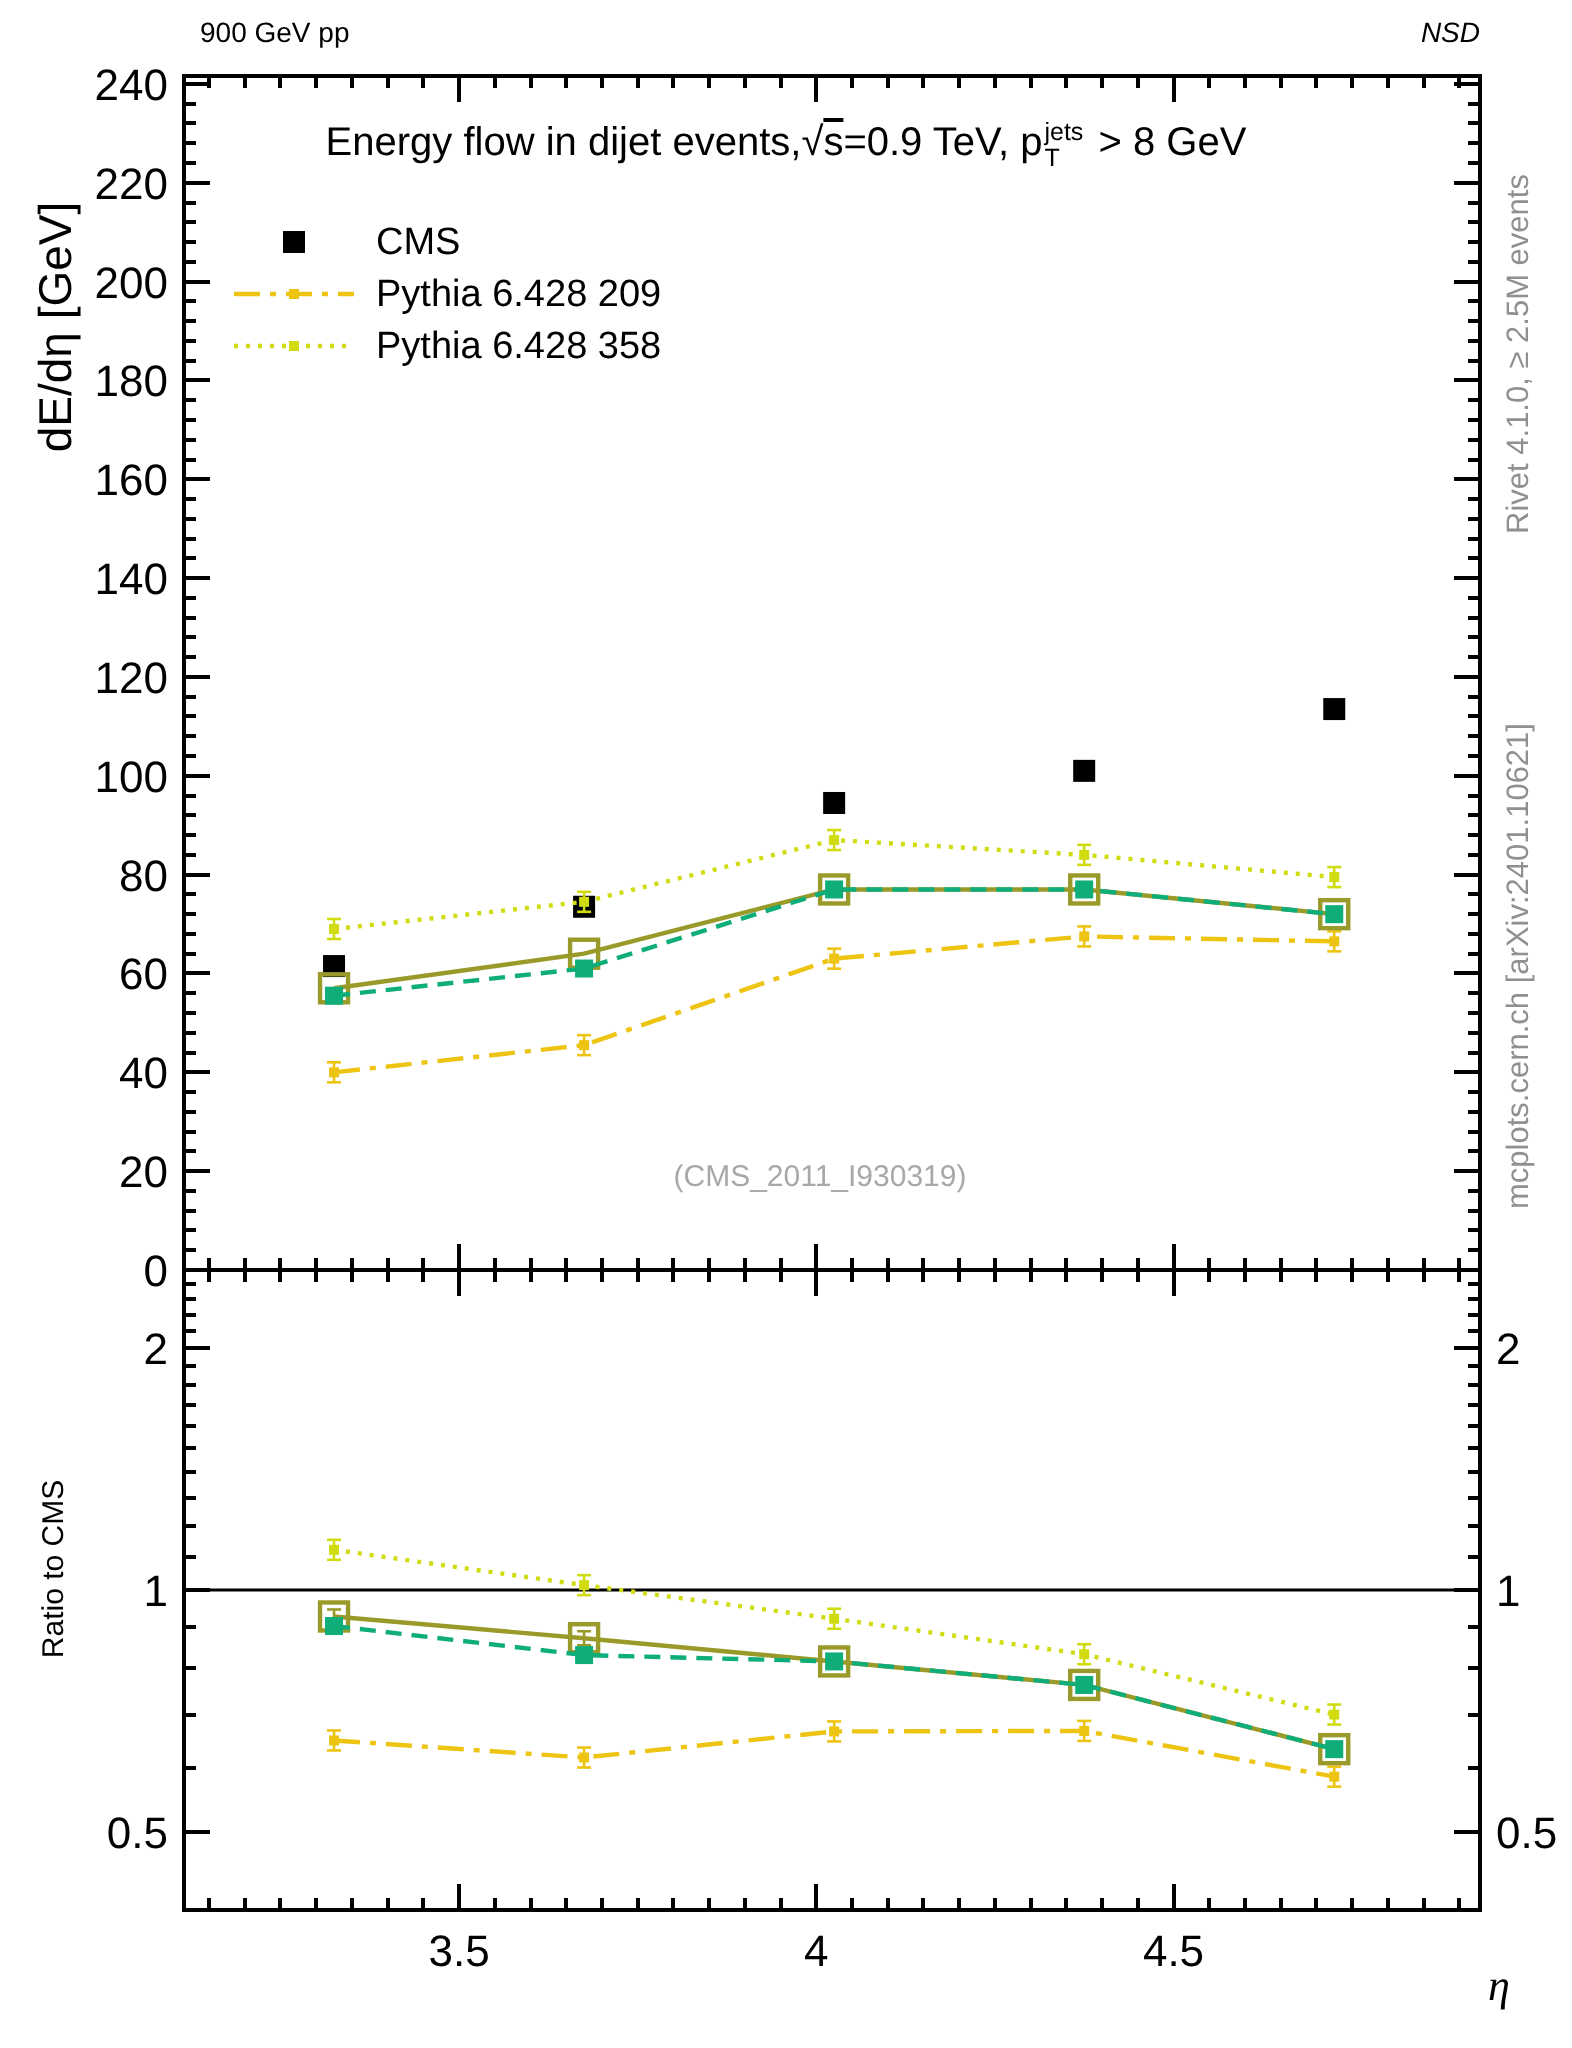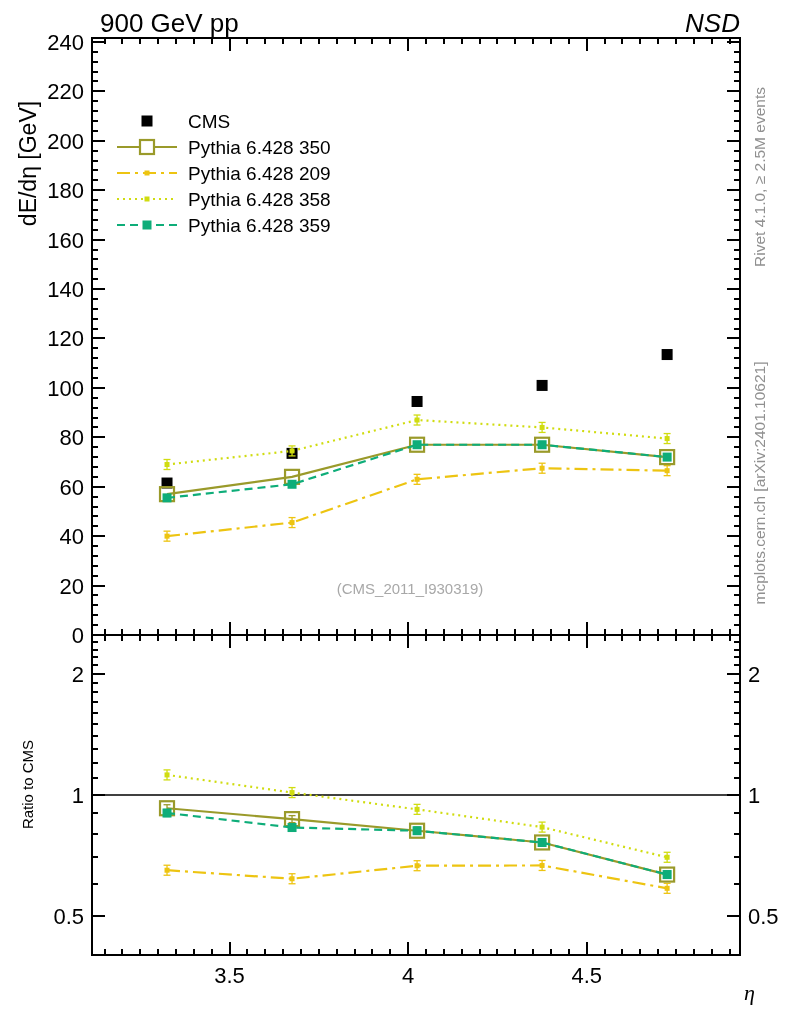--- a/index.html
+++ b/index.html
@@ -1,20 +1,20 @@
 <!DOCTYPE html>
 <html><head>
 <meta charset="utf-8">
 <style>
   html,body{margin:0;padding:0;background:#fff;}
   #page{position:relative;width:786px;height:1024px;background:#fff;
         font-family:"Liberation Sans",sans-serif;color:#000;overflow:hidden;}
   #chart-svg{position:absolute;left:0;top:0;}
   .ovl{position:absolute;white-space:nowrap;}
-  .hdr{font-size:26px;top:8px;}
+  .hdr{font-size:14px;top:8px;}
   #hdr-left{left:100px;}
   #hdr-right{right:46px;font-style:italic;}
   #plot-title{font-size:20px;left:0;width:786px;text-align:center;top:60px;}
   .sqrt-arg{text-decoration:overline;}
   .stack{display:inline-block;vertical-align:-0.45em;font-size:12.5px;line-height:1.05;
          text-align:left;margin:0 2px 0 1px;}
   .stack span{display:block;}
   #ylabel-main{font-size:23px;left:-47px;top:150px;width:150px;text-align:center;
                transform:rotate(-90deg);}
   #ylabel-ratio{font-size:15px;left:-31px;top:776px;width:116px;text-align:center;
@@ -524,66 +524,52 @@
         <rect x="287.5441014332964" y="823.0363244149166" width="9" height="9" fill="#0ead79"></rect>
         <rect x="412.57166482910696" y="826.2209184596436" width="9" height="9" fill="#0ead79"></rect>
         <rect x="537.5992282249172" y="837.962442011529" width="9" height="9" fill="#0ead79"></rect>
         <rect x="662.6267916207274" y="870.0741017461255" width="9" height="9" fill="#0ead79"></rect>
       </g>
     </svg>
 
   <div class="ovl hdr" id="hdr-left">900 GeV pp</div>
   <div class="ovl hdr" id="hdr-right">NSD</div>
 
+  <div class="ovl" id="plot-title">
+    <span>Energy flow in dijet events,</span><span>√</span><span class="sqrt-arg">s</span><span>=0.9 TeV, p</span><span class="stack"><span>jets</span><span>T</span></span>
+    <span>&gt; 8 GeV</span>
+  </div>
 
   <div id="legend">
     <div class="legend-row">
       <svg class="legend-sample" viewBox="0 0 62 20">
           <g>
             <rect x="25.5" y="4.5" width="11" height="11" fill="#000000"></rect>
           </g>
         </svg>
       <span class="legend-label">CMS</span>
-    </div>
-    <div class="legend-row">
-      <svg class="legend-sample" viewBox="0 0 62 20">
-          <g>
-            <line x1="1" y1="10" x2="61" y2="10" stroke="#9a9a2a" stroke-width="2.2" stroke-dasharray=""></line>
-            <rect x="24" y="3" width="14" height="14" fill="#fff" stroke="#9a9a2a" stroke-width="2.2"></rect>
-          </g>
-        </svg>
-      <span class="legend-label">Pythia 6.428 350</span>
     </div>
     <div class="legend-row">
       <svg class="legend-sample" viewBox="0 0 62 20">
           <g>
             <line x1="1" y1="10" x2="61" y2="10" stroke="#edc411" stroke-width="2.2" stroke-dasharray="13 5 3 5"></line>
             <rect x="28.5" y="7.5" width="5" height="5" fill="#edc411"></rect>
           </g>
         </svg>
       <span class="legend-label">Pythia 6.428 209</span>
     </div>
     <div class="legend-row">
       <svg class="legend-sample" viewBox="0 0 62 20">
           <g>
             <line x1="1" y1="10" x2="61" y2="10" stroke="#d0dc10" stroke-width="2.2" stroke-dasharray="2 4"></line>
             <rect x="28.5" y="7.5" width="5" height="5" fill="#d0dc10"></rect>
           </g>
         </svg>
       <span class="legend-label">Pythia 6.428 358</span>
     </div>
-    <div class="legend-row">
-      <svg class="legend-sample" viewBox="0 0 62 20">
-          <g>
-            <line x1="1" y1="10" x2="61" y2="10" stroke="#0ead79" stroke-width="2.2" stroke-dasharray="8 5"></line>
-            <rect x="26.5" y="5.5" width="9" height="9" fill="#0ead79"></rect>
-          </g>
-        </svg>
-      <span class="legend-label">Pythia 6.428 359</span>
-    </div>
   </div>
 
   <div class="ovl" id="ylabel-main">dE/dη [GeV]</div>
   <div class="ovl" id="ylabel-ratio">Ratio to CMS</div>
 
   <div class="ovl side-note" id="side-note-top">Rivet 4.1.0, ≥ 2.5M events</div>
   <div class="ovl side-note" id="side-note-bottom">mcplots.cern.ch [arXiv:2401.10621]</div>
 
   <div class="ovl" id="watermark">(CMS_2011_I930319)</div>
 

